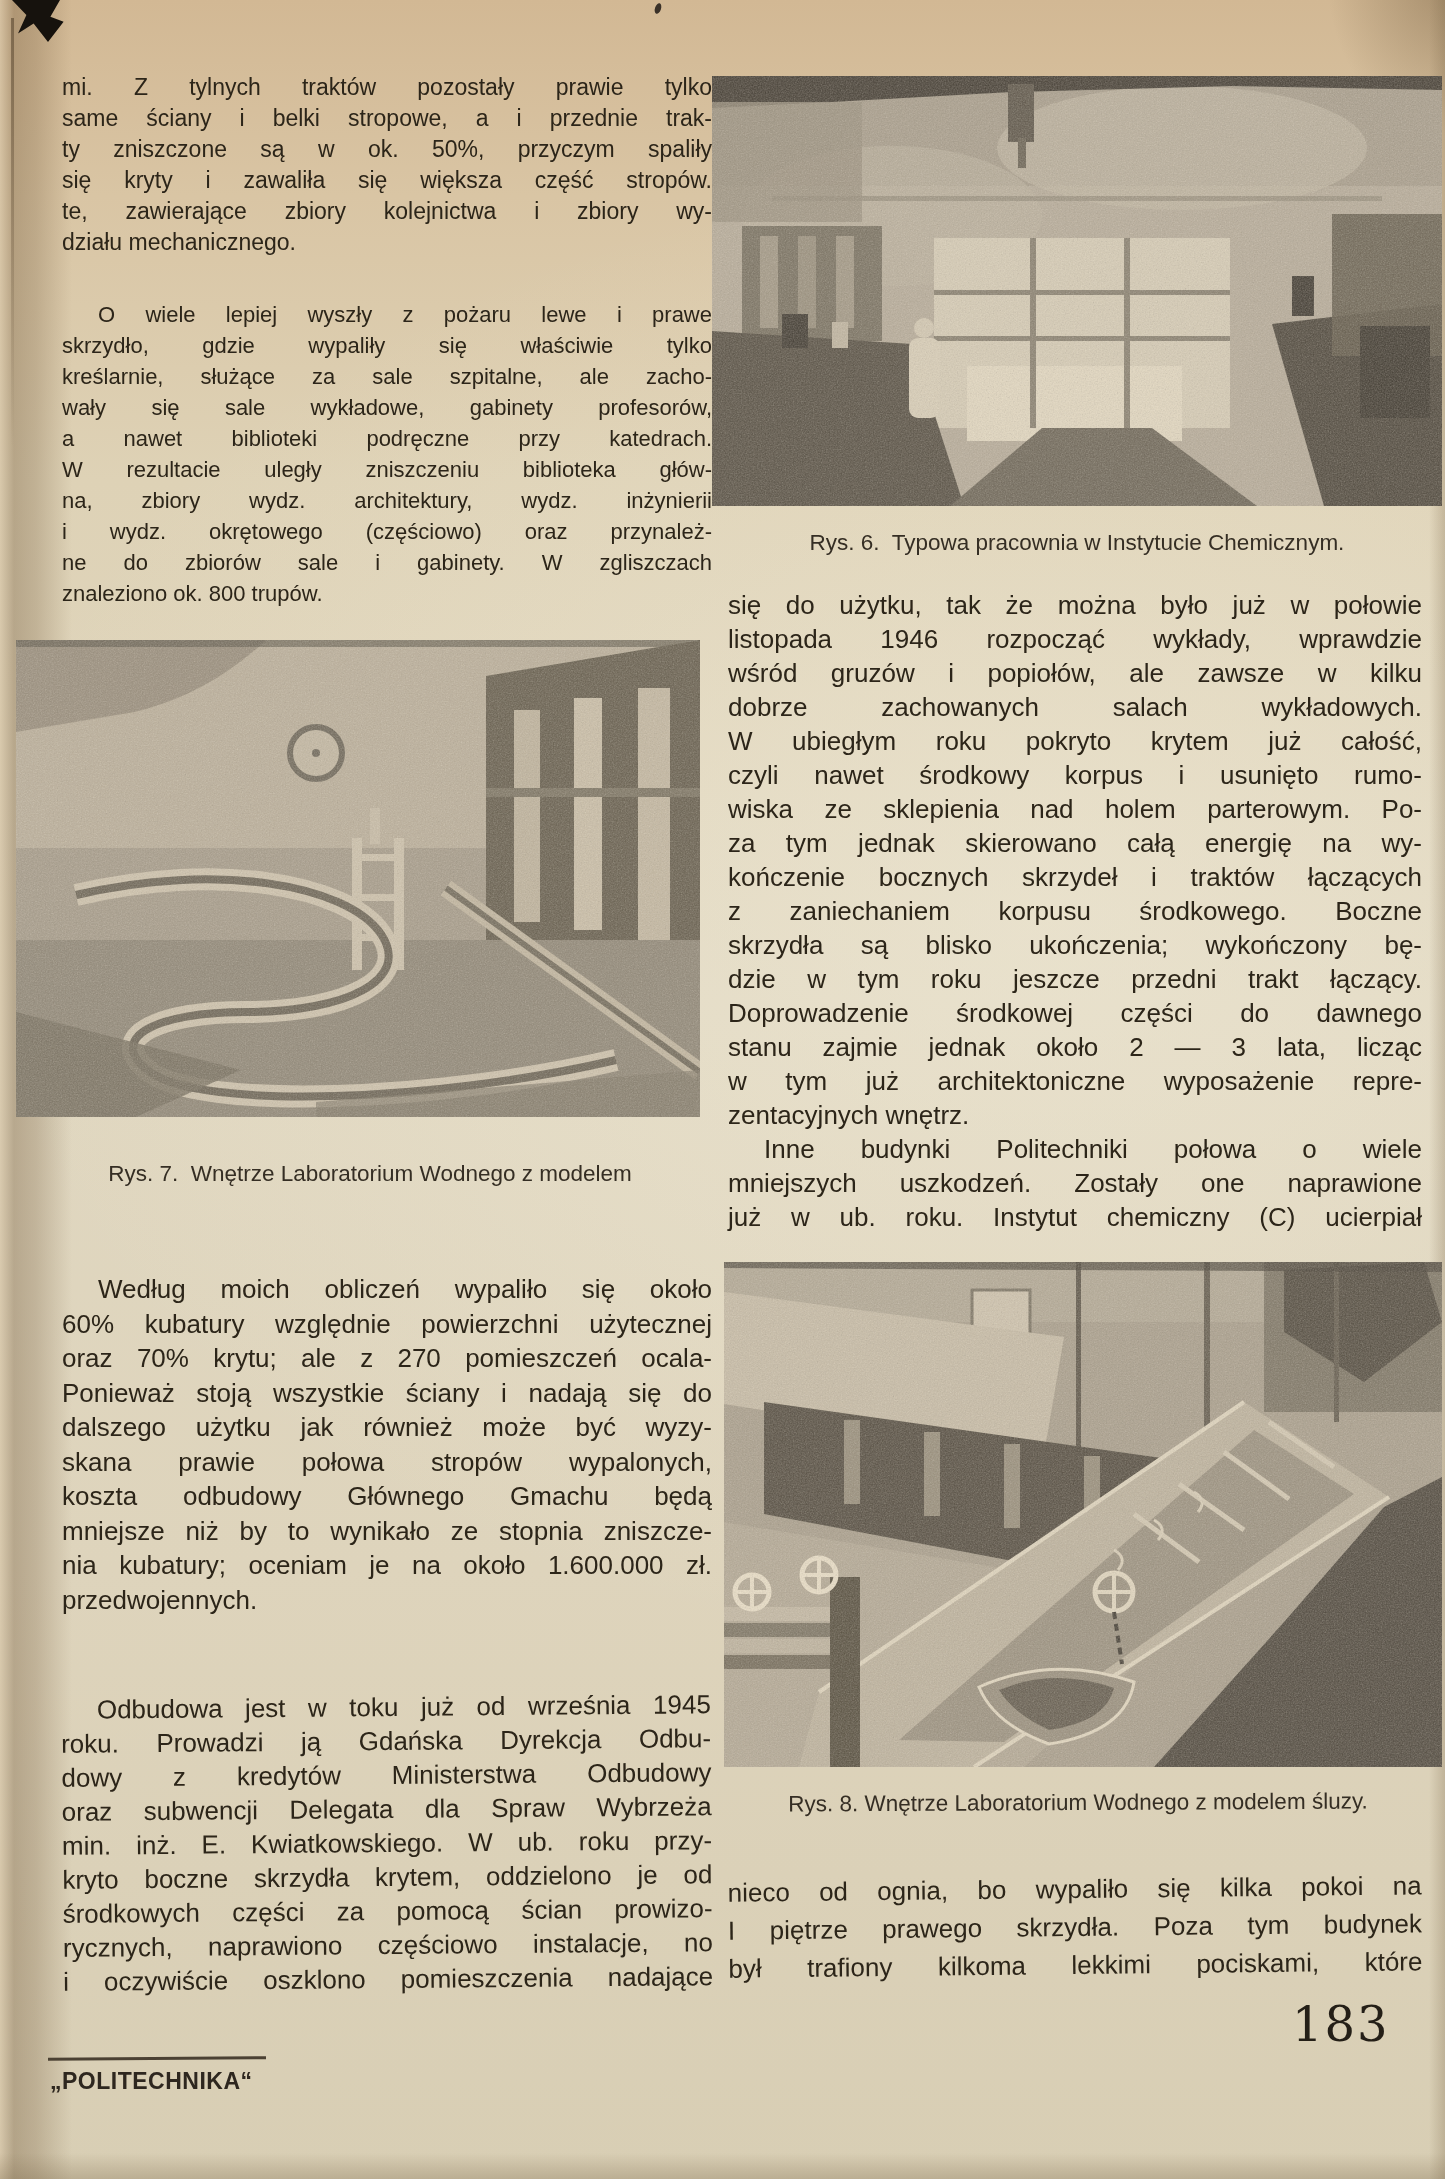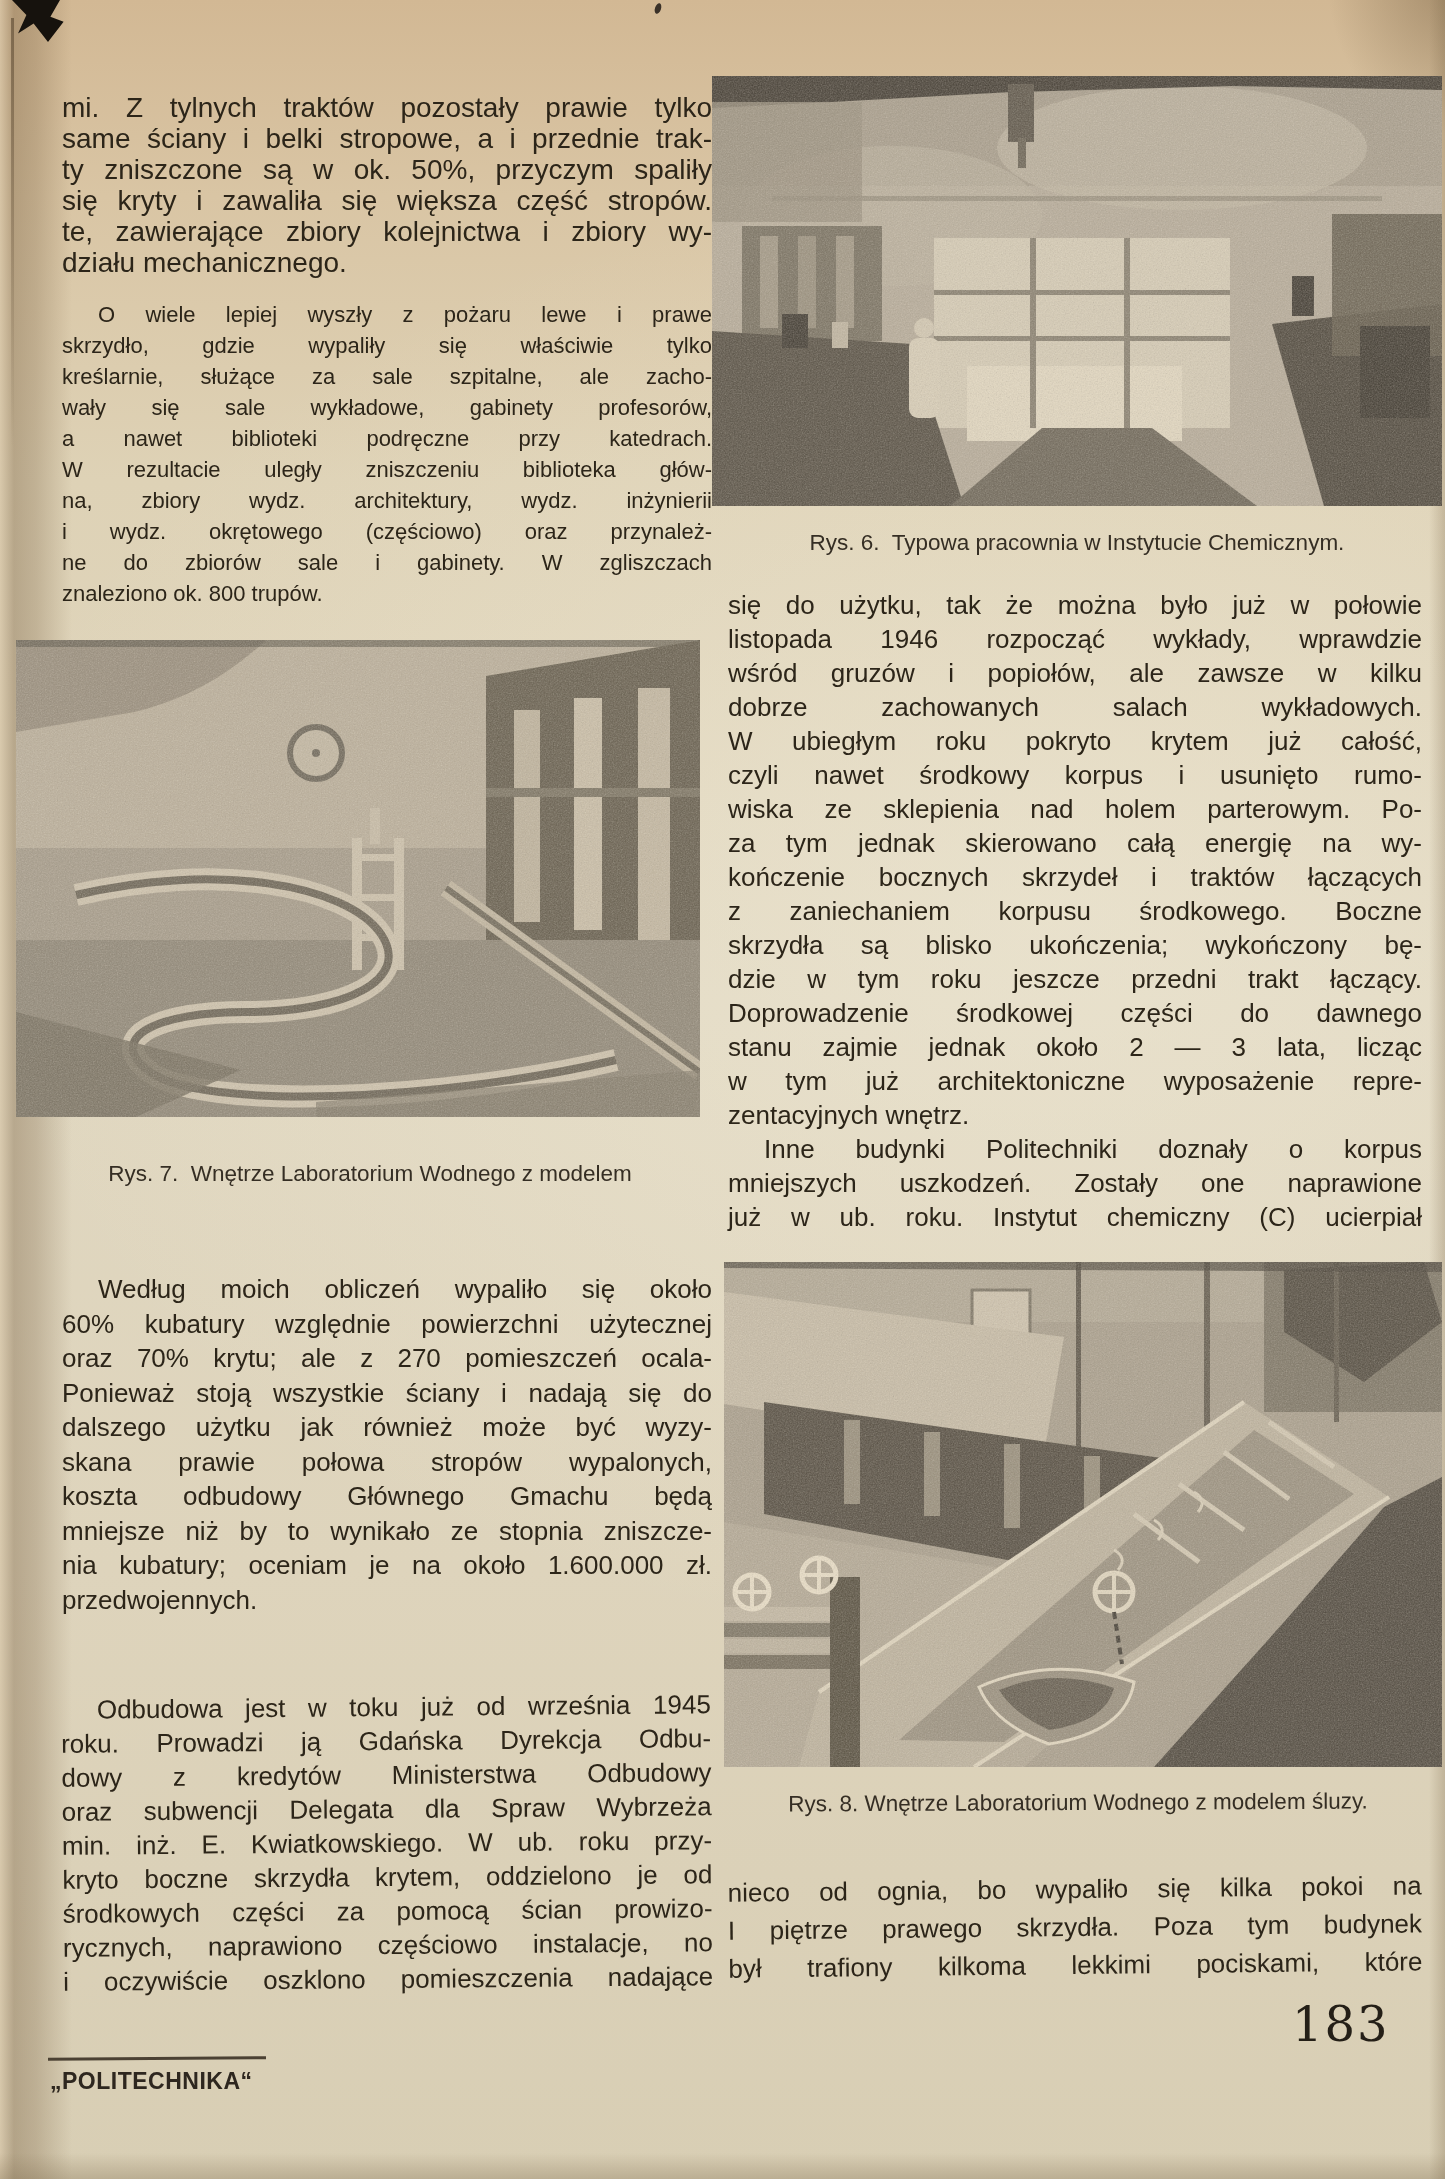--- a/index.html
+++ b/index.html
@@ -21,21 +21,21 @@
   .edge-right{position:absolute;right:0;top:0;width:16px;height:100%;pointer-events:none;
     background:linear-gradient(270deg, rgba(120,100,70,0.28), rgba(120,100,70,0));}
   .corner-blob{position:absolute;left:6px;top:0;width:60px;height:42px;background:#16120d;
     clip-path:polygon(10% 0,90% 0,74% 40%,96% 52%,70% 100%,46% 56%,20% 80%,34% 36%);}
   .speck{position:absolute;left:655px;top:3px;width:6px;height:11px;background:#3a3128;
     border-radius:50%;transform:rotate(18deg);}
   .tb{position:absolute;}
   .tline{text-align:justify;text-align-last:justify;}
   .tline-last{text-align-last:left;}
   .tline-indent{text-indent:36px;}
-  #lp1{left:62px;top:92px;width:650px;font-size:28px;line-height:31px;}
+  #lp1{left:62px;top:72px;width:650px;font-size:23px;line-height:31px;}
   #lp2{left:62px;top:299px;width:650px;font-size:22px;line-height:31px;}
   #lp3{left:62px;top:1272px;width:650px;font-size:26px;line-height:34.5px;}
   #lp4{left:62px;top:1690px;width:650px;font-size:26px;line-height:34px;transform:rotate(-0.5deg);}
   #rp1{left:728px;top:588px;width:694px;font-size:26px;line-height:34px;}
   #rp2{left:728px;top:1132px;width:694px;font-size:26px;line-height:34px;}
   #rp3{left:728px;top:1870px;width:694px;font-size:26px;line-height:38px;transform:rotate(-0.6deg);}
   .caption{position:absolute;font-size:22.5px;color:#352e24;}
   .caption .tline{text-align:center;text-align-last:center;white-space:pre-wrap;}
   #cap7{left:40px;top:1158px;width:660px;line-height:32px;}
   #cap6{left:712px;top:528px;width:730px;line-height:30px;}
@@ -212,21 +212,21 @@
       <div class="tline">kończenie bocznych skrzydeł i traktów łączących</div>
       <div class="tline">z zaniechaniem korpusu środkowego.  Boczne</div>
       <div class="tline">skrzydła są blisko ukończenia; wykończony bę-</div>
       <div class="tline">dzie w tym roku jeszcze przedni trakt łączący.</div>
       <div class="tline">Doprowadzenie środkowej części do dawnego</div>
       <div class="tline">stanu zajmie jednak około 2 — 3 lata, licząc</div>
       <div class="tline">w tym już architektoniczne wyposażenie repre-</div>
       <div class="tline tline-last">zentacyjnych wnętrz.</div>
     </div>
   <div class="tb" id="rp2">
-      <div class="tline tline-indent">Inne budynki Politechniki doznały o korpus</div>
+      <div class="tline tline-indent">Inne budynki Politechniki połowa o wiele</div>
       <div class="tline">mniejszych uszkodzeń. Zostały one naprawione</div>
       <div class="tline">już w ub. roku. Instytut chemiczny (C) ucierpiał</div>
     </div>
 
   <figure id="fig8">
     <svg width="100%" height="100%" viewBox="0 0 718 505" preserveAspectRatio="none">
       <defs>
         <filter id="g8">
             <feTurbulence type="fractalNoise" baseFrequency="0.75" numOctaves="2" stitchTiles="stitch"></feTurbulence>
             <feColorMatrix type="saturate" values="0"></feColorMatrix>

